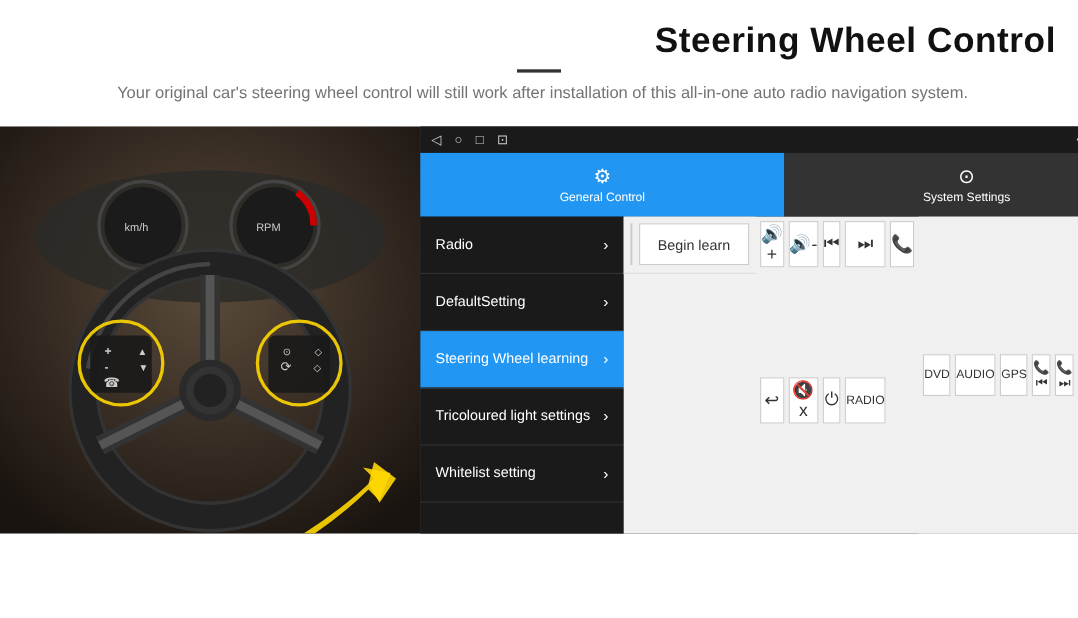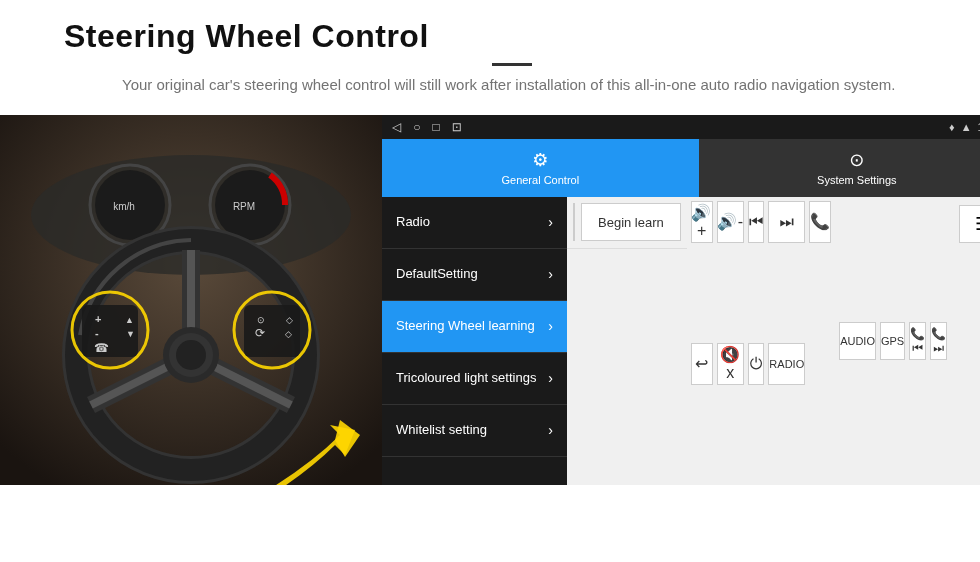--- a/index.html
+++ b/index.html
@@ -5,23 +5,22 @@
     * { margin: 0; padding: 0; box-sizing: border-box; }
     body {
       width: 980px;
       height: 562px;
       background: #fff;
       font-family: Arial, sans-serif;
       overflow: hidden;
     }
 
     .page-header {
-      text-align: left;
+      text-align: right;
       padding: 18px 20px 10px;
-      margin-left: 44px;
     }
 
     .page-title {
       font-size: 32px;
       font-weight: 900;
       color: #111;
       letter-spacing: 0.5px;
     }
 
     .divider {
@@ -417,20 +416,23 @@
           <button class="ctrl-btn">
             <span class="btn-icon">⏻</span>
           </button>
           <button class="ctrl-btn">
             <span>RADIO</span>
           </button>
         </div>
 
         <div style="display:flex; padding: 2px 4px; gap:4px; background:#f0f0f0; align-items:center;">
           <button class="ctrl-btn" style="flex:1;height:38px;">
+            <span>DVD</span>
+          </button>
+          <button class="ctrl-btn" style="flex:1;height:38px;">
             <span>AUDIO</span>
           </button>
           <button class="ctrl-btn" style="flex:1;height:38px;text-align:right;">
             <span>GPS</span>
           </button>
           <button class="ctrl-btn" style="flex:1;height:38px;">
             <span style="font-size:12px;">📞⏮</span>
           </button>
           <button class="ctrl-btn" style="flex:1;height:38px;">
             <span style="font-size:12px;">📞⏭</span>

